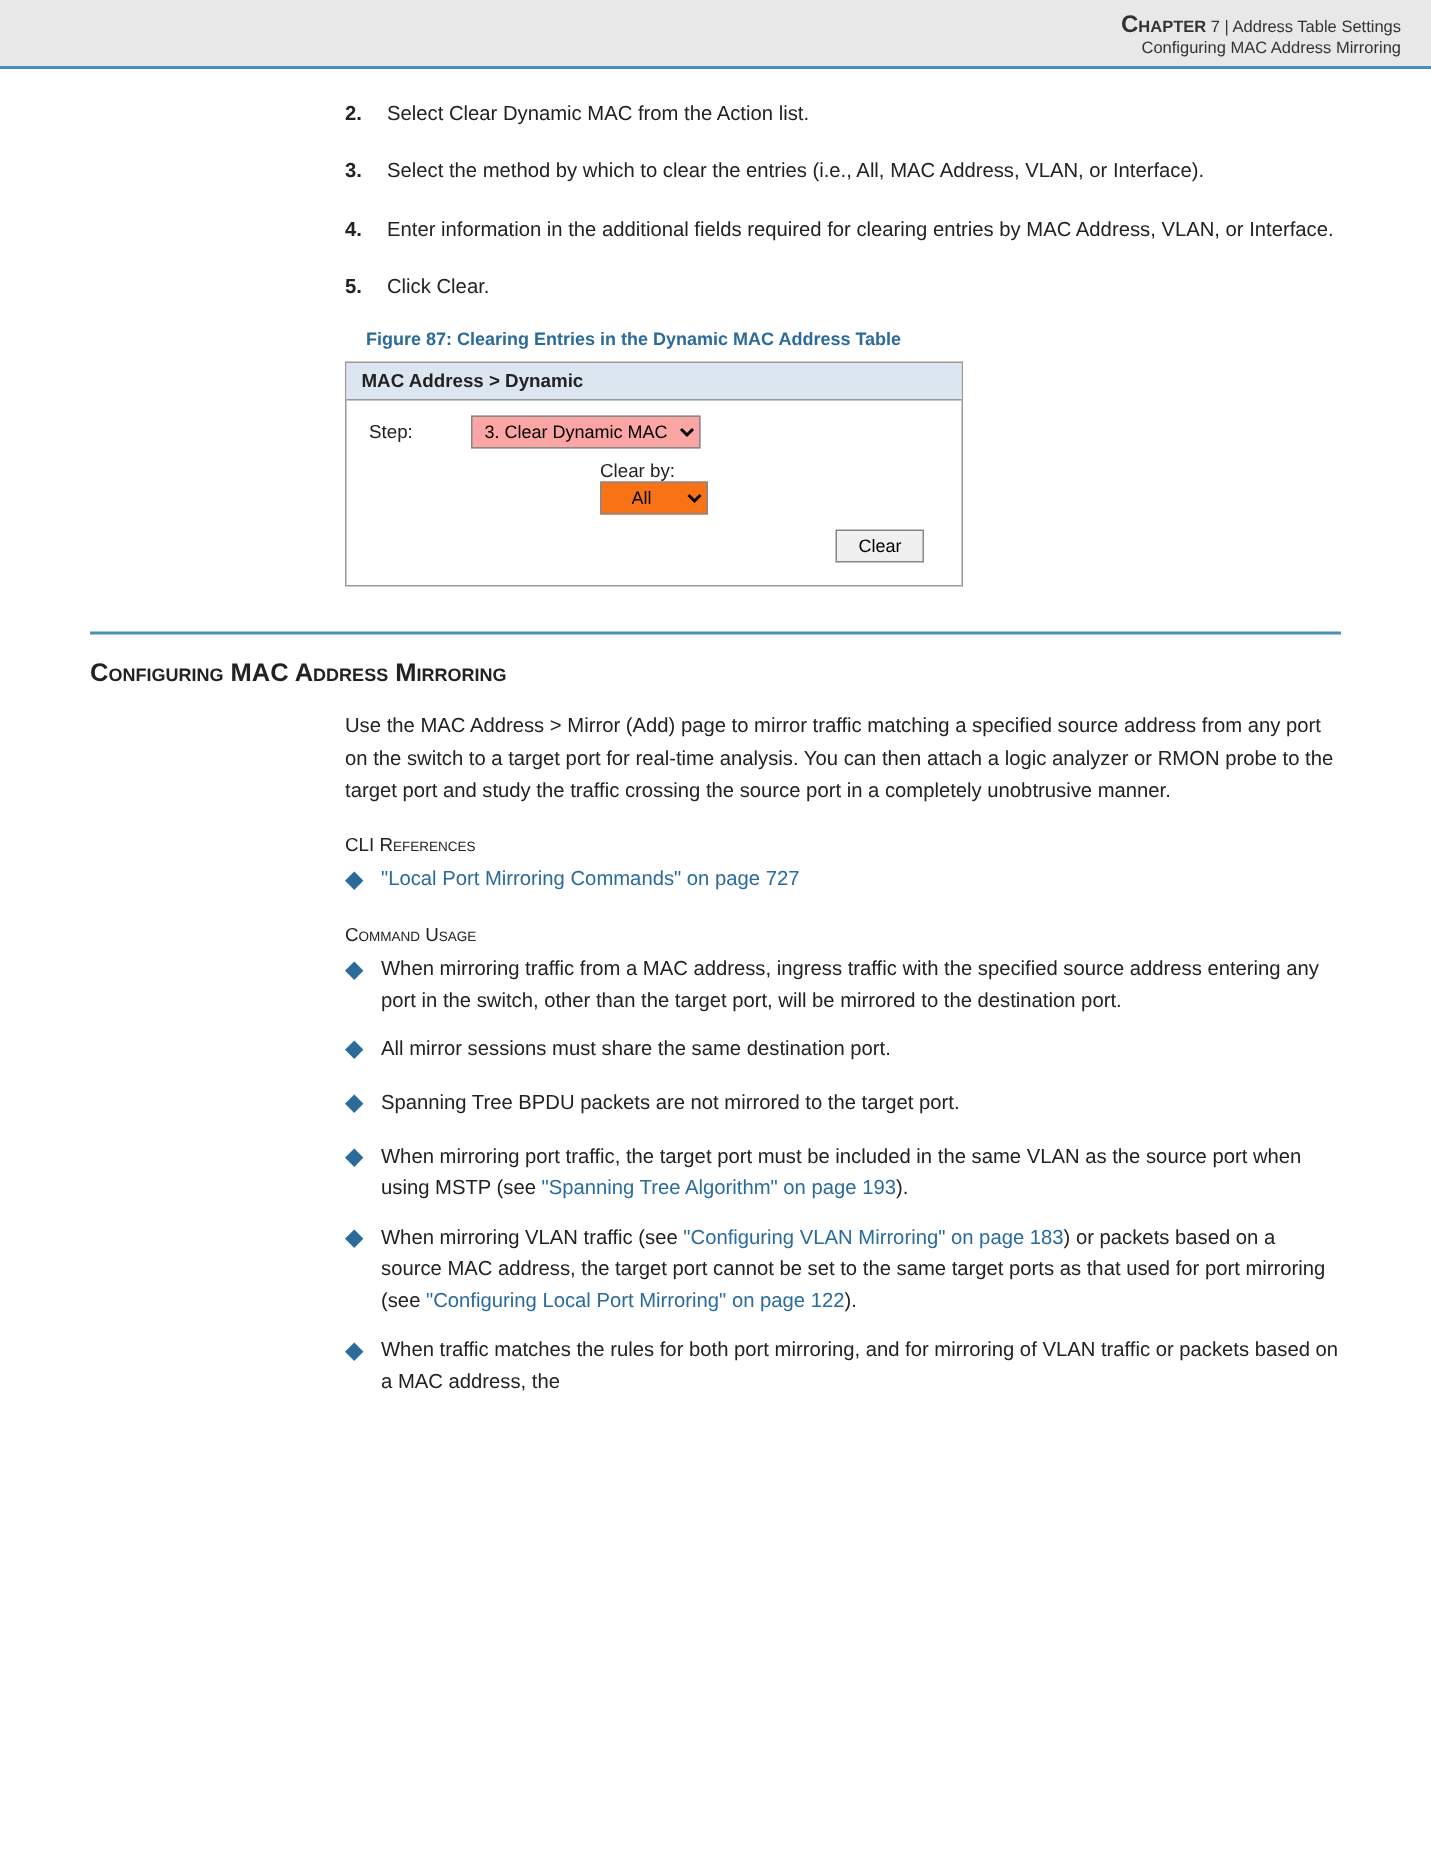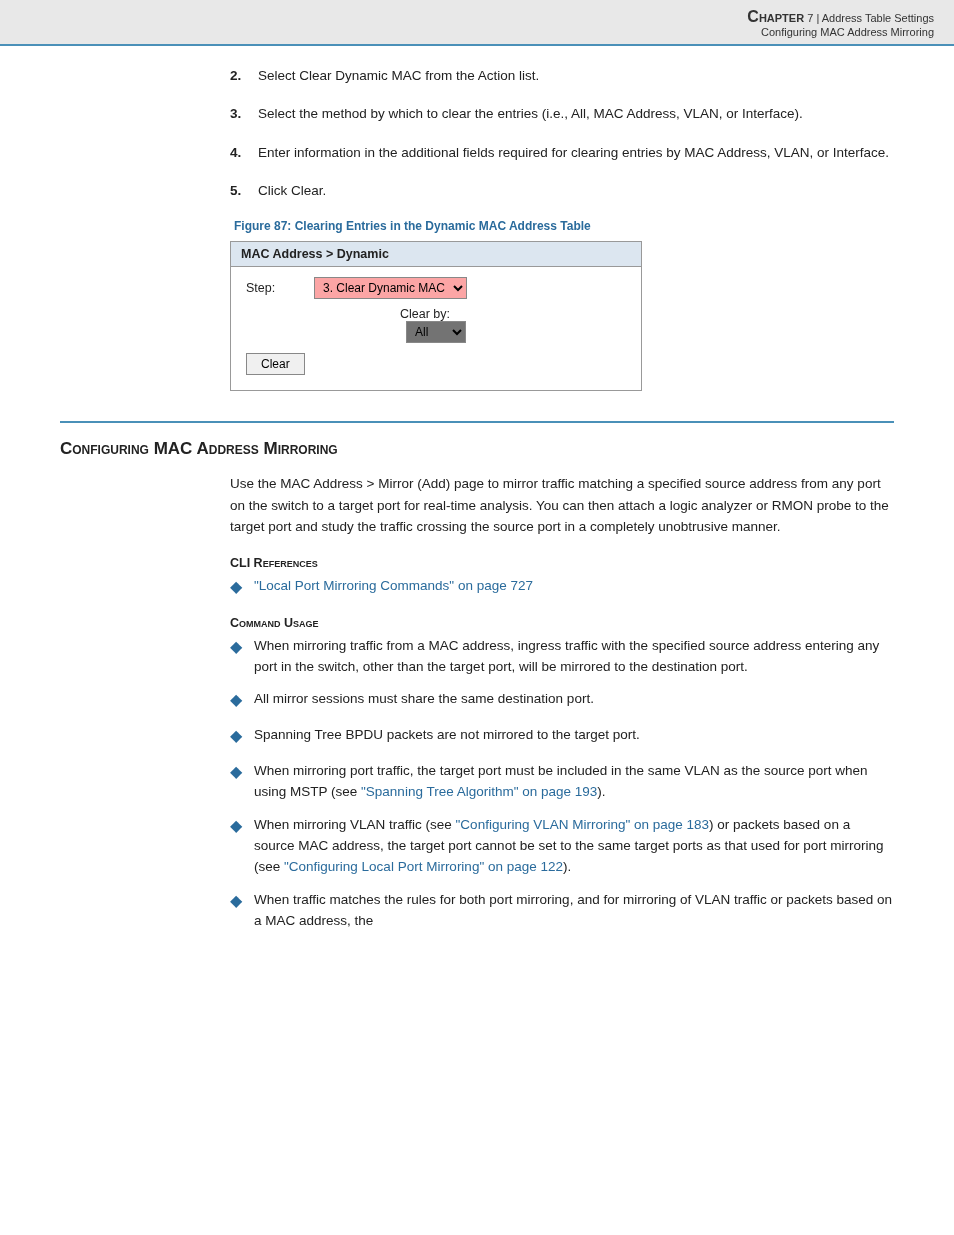--- a/index.html
+++ b/index.html
@@ -55,21 +55,21 @@
     }
     .numbered-list li .text {
       flex: 1;
     }
 
     .figure-title {
       font-size: 12px;
       font-weight: bold;
       color: #2a6b9c;
       margin-bottom: 8px;
-      margin-left: 4px;
+      margin-left: 14px;
     }
 
     .figure-box {
       border: 1px solid #999;
       width: 412px;
       margin-left: 0;
       margin-bottom: 30px;
       background: #fff;
     }
     .figure-box .fig-header {
@@ -105,26 +105,27 @@
       margin-bottom: 10px;
       flex-direction: column;
     }
     .fig-clearby-row label {
       font-size: 12.5px;
       min-width: 72px;
     }
     .fig-clearby-select {
       font-size: 12px;
       border: 1px solid #888;
-      padding: 2px 20px 2px 4px;
-      background: #737373;
+      padding: 2px 20px 2px 16px;
+      background: #f97316;
       appearance: auto;
     }
     .fig-clear-btn-row {
       display: flex;
+      justify-content: flex-end;
       padding-right: 10px;
     }
     .fig-clear-btn {
       font-size: 12px;
       padding: 3px 14px;
       border: 1px solid #888;
       background: #f0f0f0;
       cursor: pointer;
     }
 
@@ -148,21 +149,21 @@
     .section-desc {
       margin-left: 170px;
       font-size: 13.5px;
       line-height: 1.6;
       margin-bottom: 18px;
       color: #222;
     }
 
     .sub-section-title {
       font-size: 12.5px;
-      font-weight: bold;
+      font-weight: normal;
       color: #222;
       margin-bottom: 6px;
       margin-left: 170px;
     }
     .sub-section-title span.sc {
       font-variant: small-caps;
     }
 
     .bullet-list {
       list-style: none;

